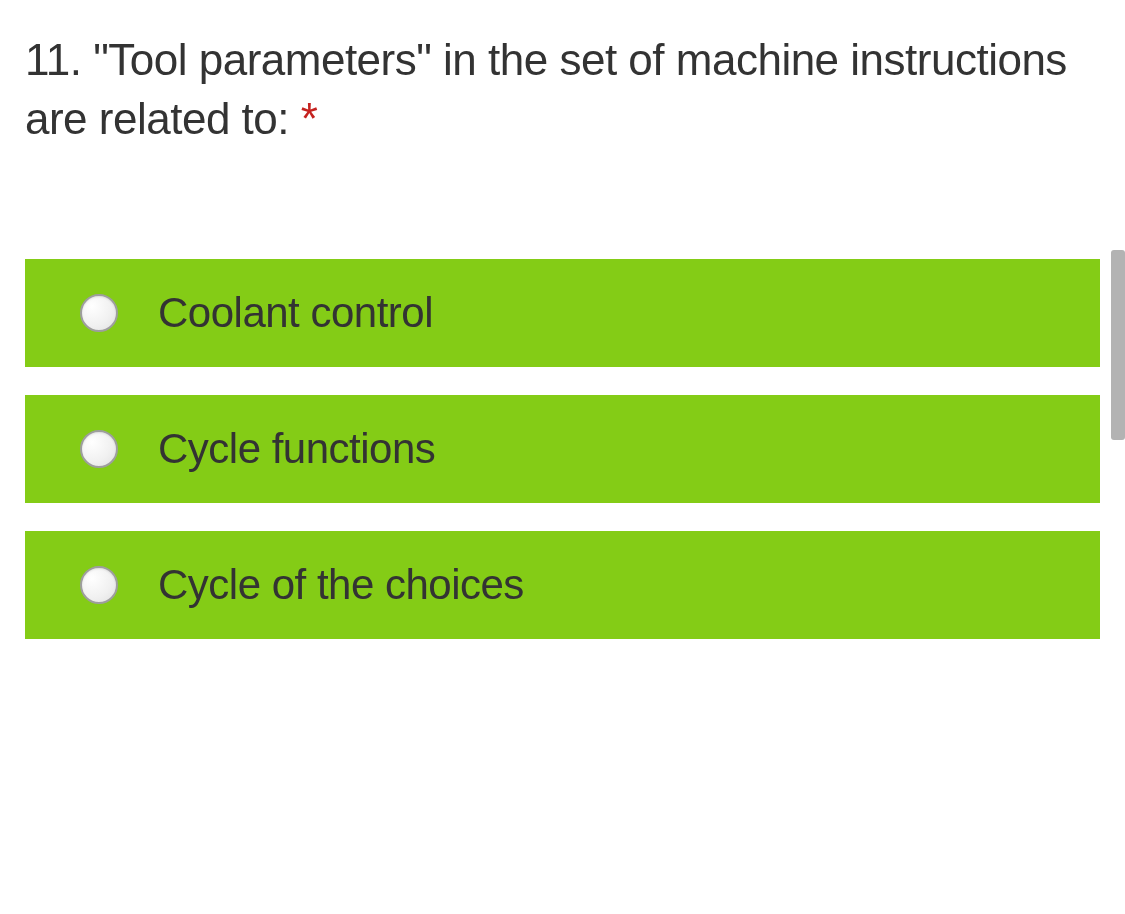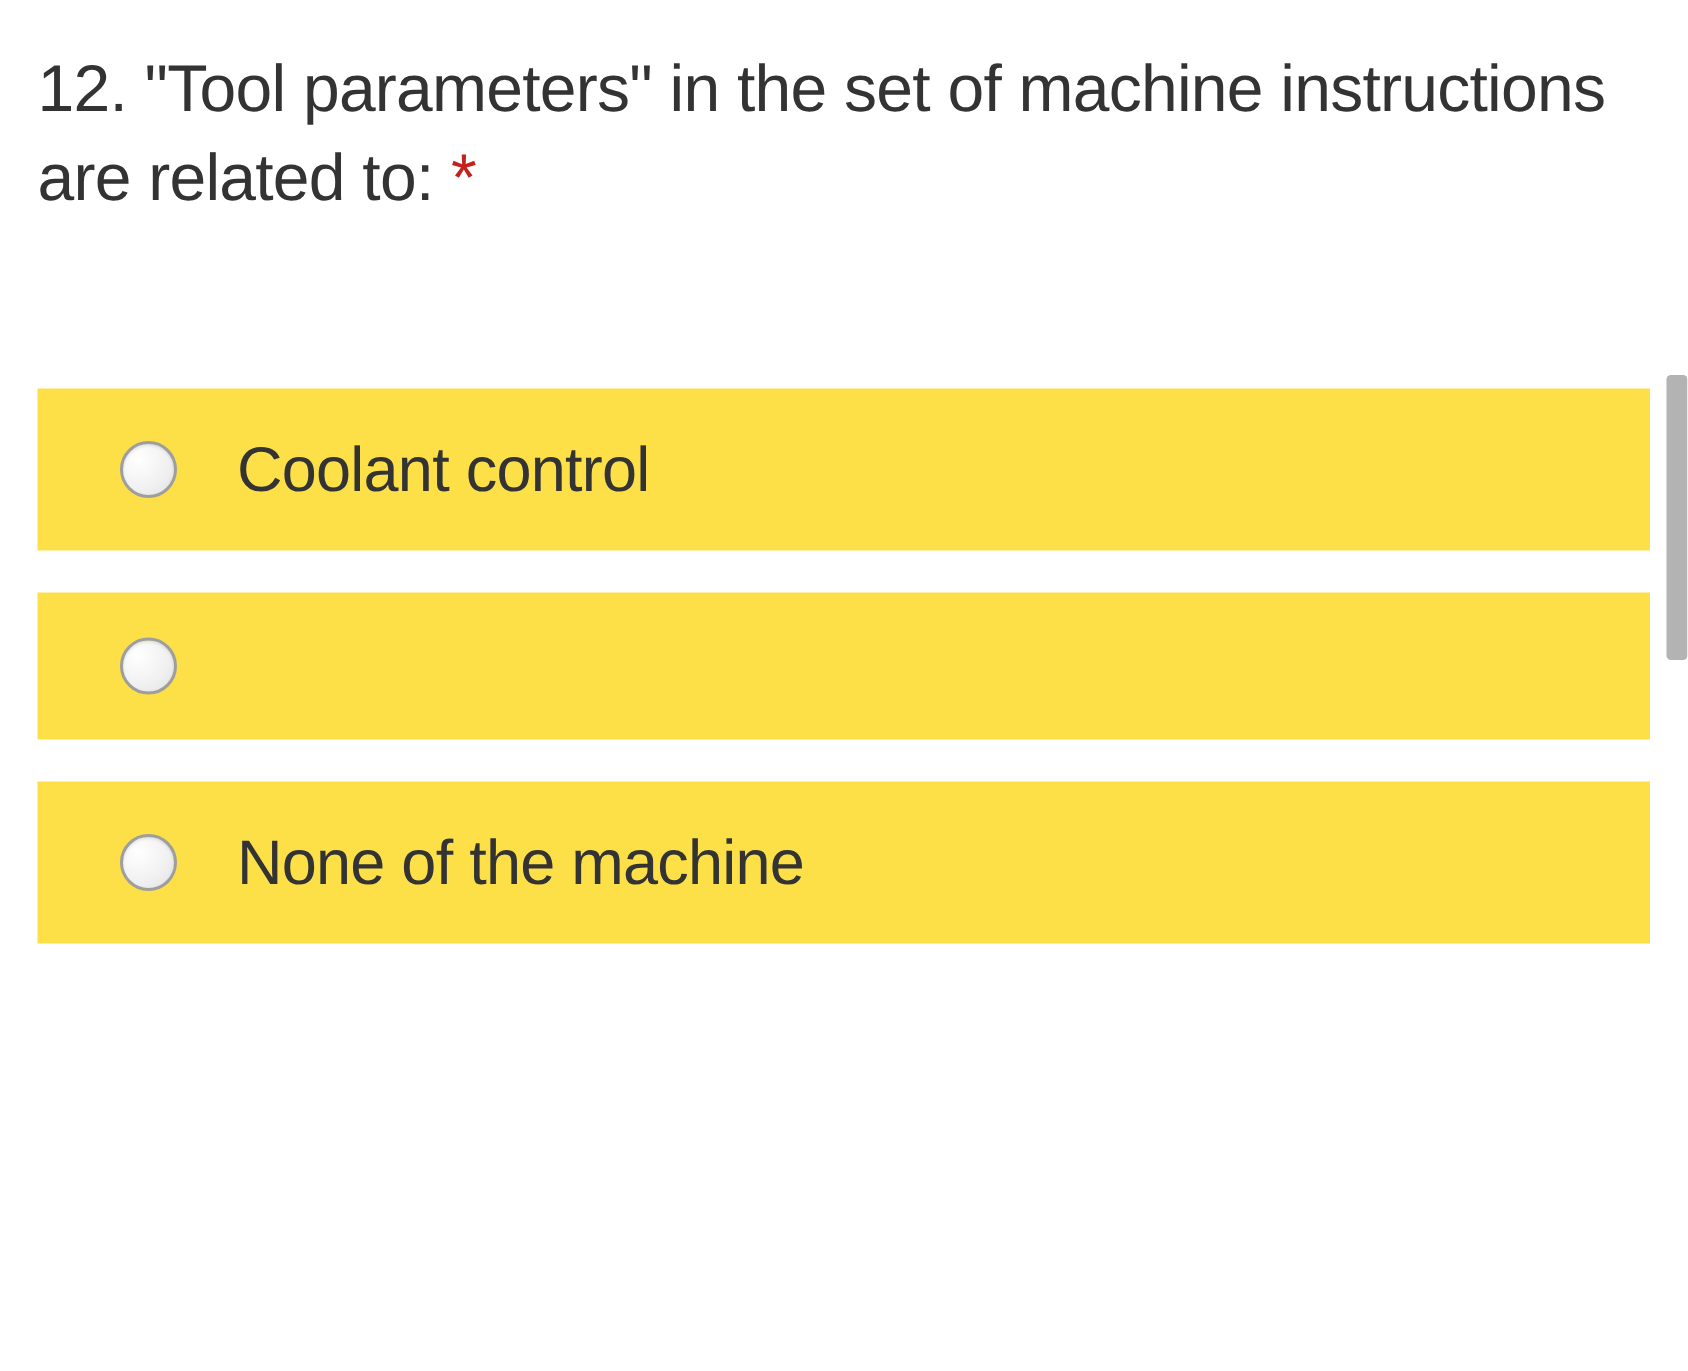--- a/index.html
+++ b/index.html
@@ -25,21 +25,21 @@
       letter-spacing: -0.5px;
     }
     .required-asterisk {
       color: #c5221f;
     }
     .options-container {
       margin-top: 110px;
       padding: 0 25px 0 25px;
     }
     .option-row {
-      background: #fde047;
+      background: #84cc16;
       padding: 30px 30px 30px 55px;
       margin-bottom: 28px;
       display: flex;
       align-items: center;
       cursor: pointer;
     }
     .radio-circle {
       width: 38px;
       height: 38px;
       border-radius: 50%;
@@ -63,33 +63,34 @@
       height: 190px;
       background: #b3b3b3;
       border-radius: 3px;
     }
   </style>
 </head>
 <body>
 
 <div class="question-container">
   <div class="question-text">
-    <span>12.</span>
+    <span>11.</span>
     <span>"Tool parameters" in the set of machine instructions are related to:</span>
     <span class="required-asterisk">*</span>
   </div>
 </div>
 
 <div class="options-container">
   <div class="option-row">
     <div class="radio-circle"></div>
     <div class="option-label">Coolant control</div>
   </div>
   <div class="option-row">
     <div class="radio-circle"></div>
+    <div class="option-label">Cycle functions</div>
   </div>
   <div class="option-row">
     <div class="radio-circle"></div>
-    <div class="option-label">None of the machine</div>
+    <div class="option-label">Cycle of the choices</div>
   </div>
 </div>
 
 <div class="scrollbar-track"></div>
 
 </body></html>

